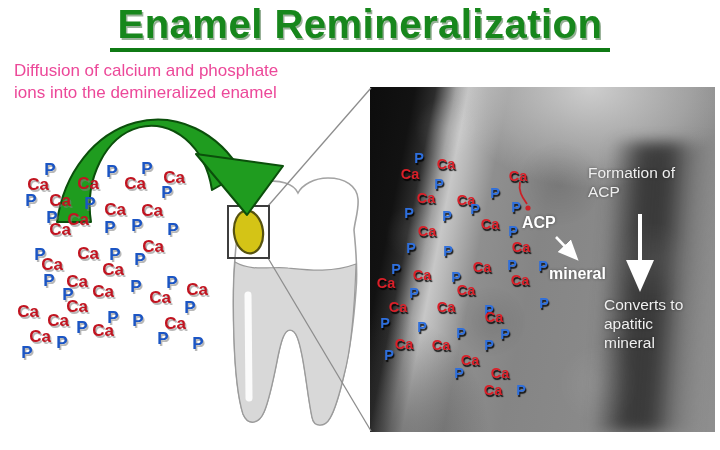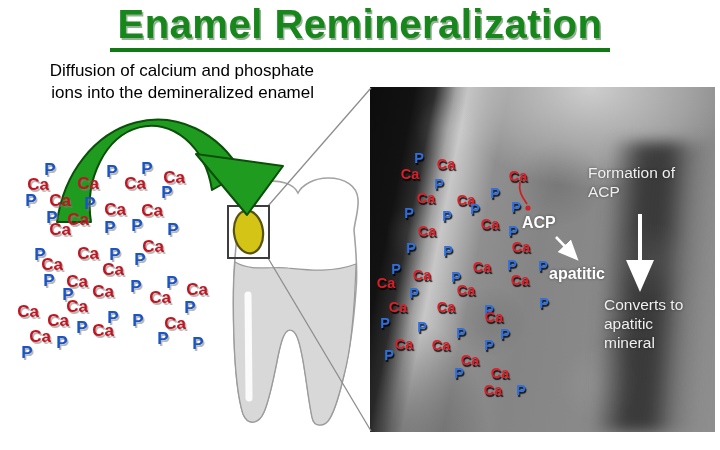--- a/index.html
+++ b/index.html
@@ -4,22 +4,22 @@
 <style>
   html,body{margin:0;padding:0;background:#fff;}
   .slide{position:relative;width:720px;height:450px;background:#ffffff;overflow:hidden;
          font-family:Liberation Sans, sans-serif;}
   
   .title-wrap{position:absolute;top:2px;left:0;width:720px;text-align:center;z-index:5;}
   .title{display:inline-block;font-size:40px;font-weight:bold;color:#17871c;letter-spacing:.5px;
          border-bottom:4px solid #0f7a14;padding:0 8px 1px 8px;
          text-shadow:1.5px 1.5px 0 rgba(25,80,25,.45);}
   
-  .subtitle{position:absolute;left:14px;top:60px;width:300px;text-align:right;
-            font-size:17px;font-weight:500;color:#000000;line-height:1.28;z-index:5;}
+  .subtitle{position:absolute;left:14px;top:60px;width:300px;text-align:left;
+            font-size:17px;font-weight:500;color:#ec4899;line-height:1.28;z-index:5;}
   
   .rinse{position:absolute;left:7px;top:365px;font-size:18px;font-weight:bold;color:#5b3191;z-index:5;
          text-shadow:.5px .5px 0 rgba(90,49,145,.35);}
   
   .xray{position:absolute;left:370px;top:87px;width:345px;height:345px;overflow:hidden;z-index:1;
         background:linear-gradient(101deg,#0d0d0d 0%,#121212 11%,#2c2c2c 16%,
                    #a0a0a0 21%,#c7c7c7 24%,#b8b8b8 27%,#8f8f8f 34%,#858585 48%,#8a8a8a 70%,#8e8e8e 100%);}
   .xr{position:absolute;inset:0;}
   .xr-glow-tr{background:radial-gradient(ellipse 180px 130px at 64% 0%,rgba(210,210,210,.95),rgba(190,190,190,.45) 55%,rgba(160,160,160,0) 78%);}
   .xr-dark-band{top:55px;bottom:0;left:0;right:0;filter:blur(7px);
@@ -200,21 +200,21 @@
       <span class="ion ca" style="left: 470px; top: 360px;">Ca</span>
       <span class="ion p" style="left: 459px; top: 373px;">P</span>
       <span class="ion ca" style="left: 500px; top: 373px;">Ca</span>
       <span class="ion ca" style="left: 493px; top: 390px;">Ca</span>
       <span class="ion p" style="left: 521px; top: 390px;">P</span>
     </div>
 
   <div class="xnote" id="converts-label">Converts to apatitic mineral</div>
   <div class="xnote" id="formation-label">Formation of ACP</div>
   <div class="xnote bold" id="acp-label">ACP</div>
-  <div class="xnote bold" id="apatite-label">apatitic</div>
+  <div class="xnote bold" id="apatite-label">mineral</div>
 
   <svg class="annot" width="720" height="450" viewBox="0 0 720 450">
     <defs>
       <marker id="aw" markerWidth="9" markerHeight="8" refX="6" refY="3.5" orient="auto">
         <path d="M0,0 L8,3.5 L0,7 Z" fill="#ffffff"></path>
       </marker>
     </defs>
 
     <path d="M 520 182 C 518 192, 523 198, 527 204" stroke="#cc2026" stroke-width="1.8" fill="none"></path>
     <circle cx="528" cy="208" r="2.6" fill="#cc2026"></circle>

